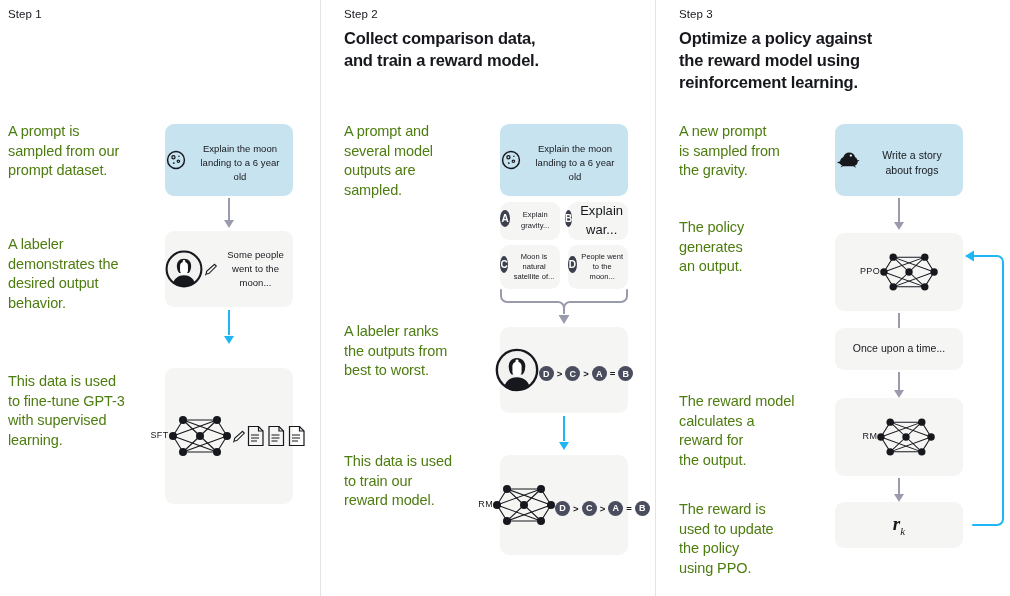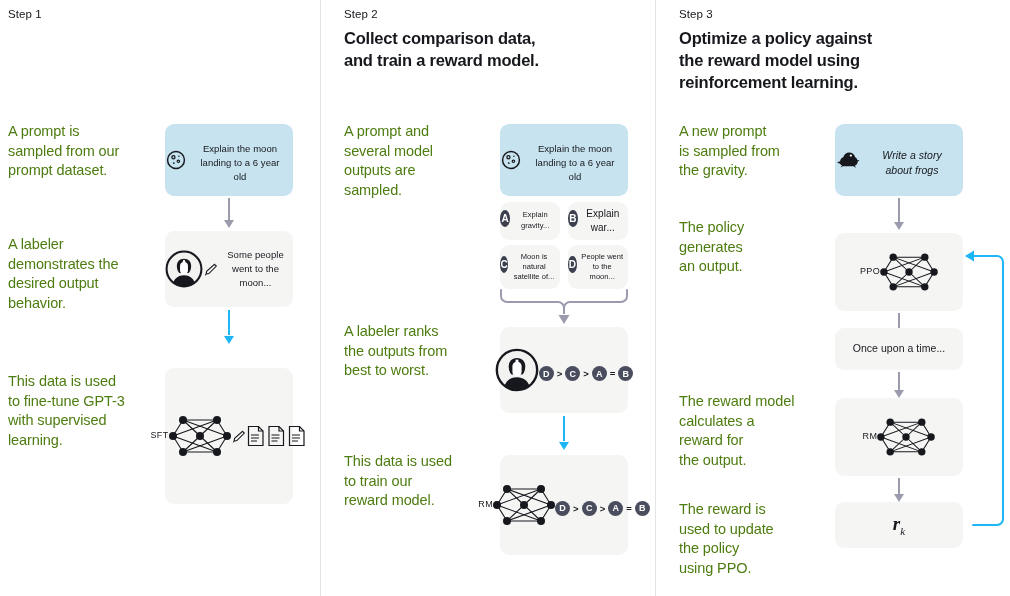--- a/index.html
+++ b/index.html
@@ -252,21 +252,21 @@
       <div class="card-text" style="margin-top:6px;">Explain the moon
 landing to a 6 year old</div>
     </div>
 
     <div class="card" style="left:164px;top:202px;width:60px;height:38px;">
       <div class="out-badge">A</div>
       <div class="card-text" style="font-size:7.5px;">Explain gravity...</div>
     </div>
     <div class="card" style="left:232px;top:202px;width:60px;height:38px;">
       <div class="out-badge">B</div>
-      <div class="card-text" style="font-size:10px;">Explain war...</div>
+      <div class="card-text" style="font-size:13px;">Explain war...</div>
     </div>
     <div class="card" style="left:164px;top:245px;width:60px;height:44px;">
       <div class="out-badge">C</div>
       <div class="card-text" style="font-size:7.5px;line-height:1.35;padding:0 3px;">Moon is natural
 satellite of...</div>
     </div>
     <div class="card" style="left:232px;top:245px;width:60px;height:44px;">
       <div class="out-badge">D</div>
       <div class="card-text" style="font-size:7.5px;line-height:1.35;padding:0 3px;">People went to
 the moon...</div>
@@ -361,21 +361,21 @@
 the policy
 using PPO.</div>
 
     <div class="card blue" style="left:164px;top:124px;width:128px;height:72px;">
       <span class="ico">
         <svg width="26" height="20" viewBox="0 0 32 24">
           <path d="M6 16.5c-1.2-1-2.4-1-3.4-.2.6-1.8 2-2.6 3.6-2.4.3-2.6 1.8-4.6 4.2-5.6 1-3.4 3.6-5.4 7-5.4 3.8 0 6.6 2.4 7.4 5.8 1.6.8 2.6 2.2 2.8 4 .6-.6 1.6-.8 2.4-.2-1.4.2-2 1.2-2.2 2.4-.2 2-1.6 3.6-3.6 4.2.8.8 1.4 1.8 1.6 3-1.2-1.6-2.8-2.4-4.6-2.4H11c-1.6 0-3 .6-4 1.8.2-1.2.8-2.2 1.8-2.9-1.2-.3-2.1-1-2.8-1.9z" fill="#16181d"></path>
           <circle cx="19.5" cy="6.5" r="1.4" fill="#ffffff"></circle>
         </svg>
       </span>
-      <div class="card-text big" style="margin-top:6px;font-style:italic;">Write a story
+      <div class="card-text big" style="margin-top:6px;">Write a story
 about frogs</div>
     </div>
 
     <div class="arrow" style="left:218px;top:198px;width:20px;height:32px;">
       <div class="shaft" style="height:24px;"></div>
         <div class="head"></div>
     </div>
 
     <div class="card" style="left:164px;top:233px;width:128px;height:78px;">
       <div class="net-label">PPO</div>

